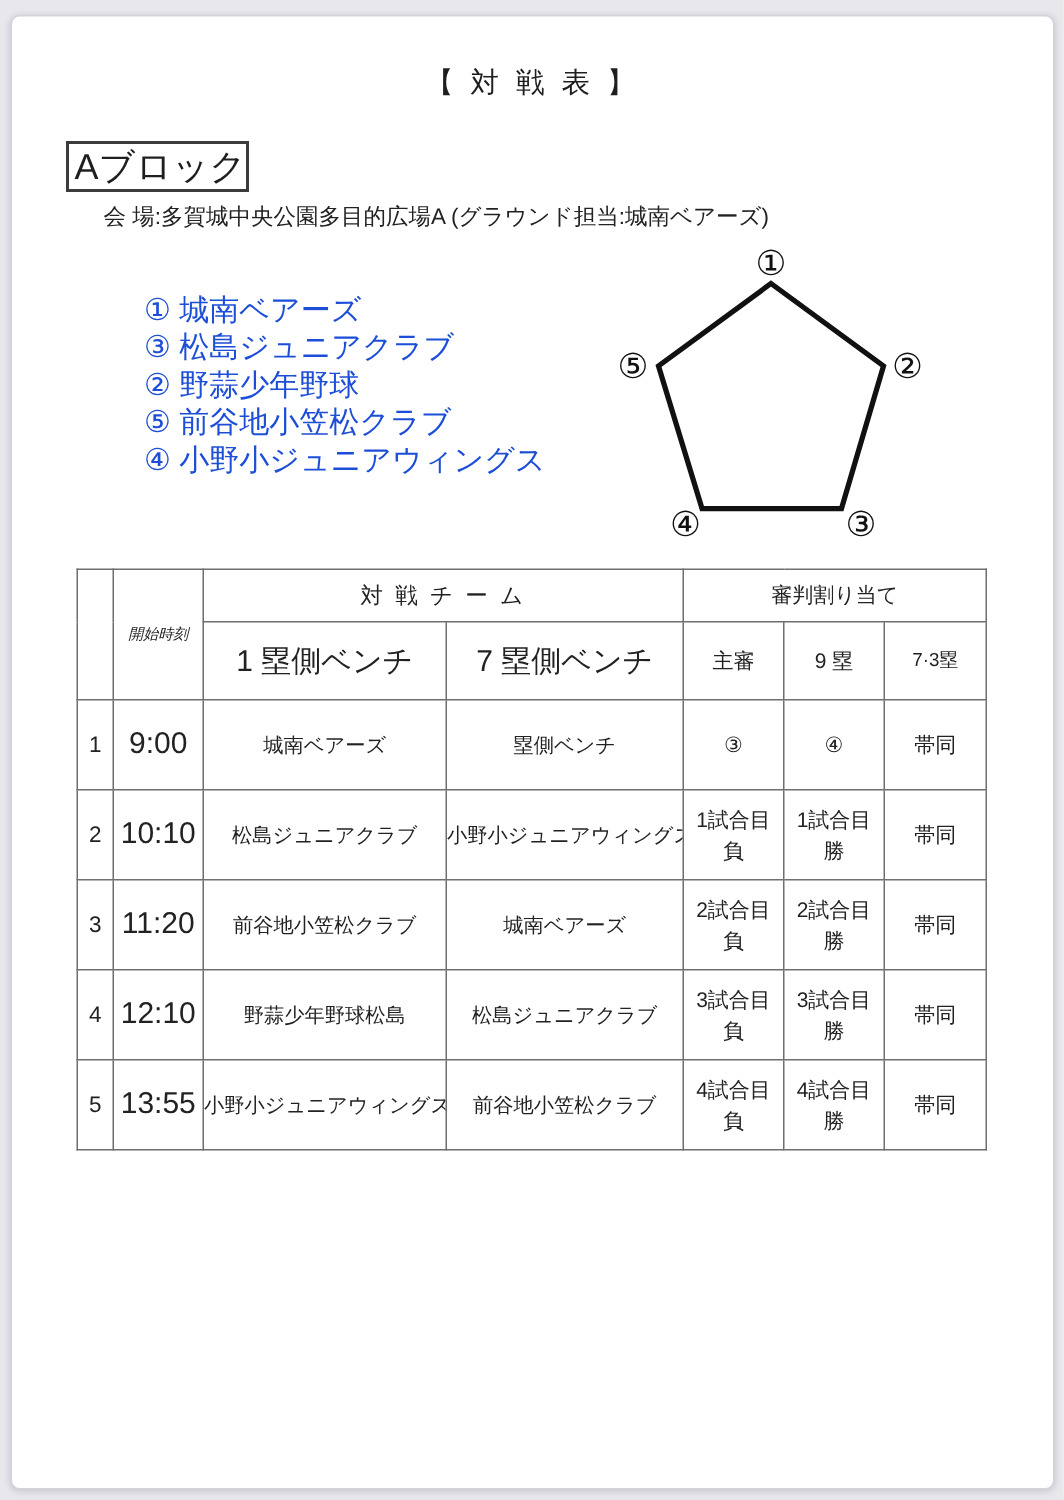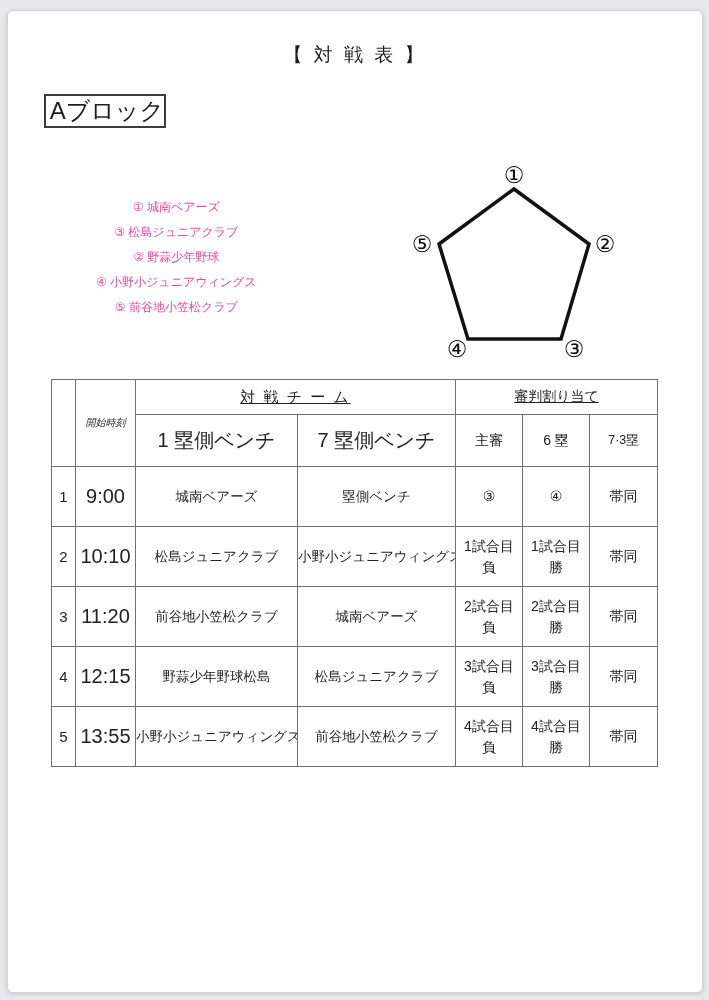--- a/index.html
+++ b/index.html
@@ -35,21 +35,21 @@
     font-size:24px;color:#1e1e1e;
     background:#fff;
   }
   .venue{
     position:absolute;left:61px;top:124px;
     font-size:15px;color:#222;
     white-space:nowrap;
   }
   .team-list{
     position:absolute;left:88px;top:184px;
-    font-size:12px;color:#ec4899;text-align:center;
+    font-size:20px;color:#1d4ed8;
   }
   .team-list .team-item{
     height:25px;line-height:25px;
     white-space:nowrap;
   }
   .pentagon-wrap{
     position:absolute;left:398px;top:148px;
     width:225px;height:212px;
   }
   .match-table{
@@ -61,21 +61,21 @@
   }
   .match-table th,.match-table td{
     border:1px solid #6f6f6f;
     text-align:center;vertical-align:middle;
     font-weight:normal;
     padding:0;overflow:hidden;
   }
   tr.h1{height:35px;}
   tr.h2{height:52px;}
   tr.r{height:60px;}
-  th.grp{font-size:15px;letter-spacing:2px;text-decoration:underline;}
+  th.grp{font-size:15px;letter-spacing:2px;}
   th.start{font-size:10px;font-style:italic;}
   th.bench{font-size:20px;}
   th.ump-h{font-size:14px;}
   th.b13-h{font-size:12.5px;}
   td.no{font-size:15px;}
   td.time{font-size:20px;}
   td.team{font-size:13.5px;white-space:nowrap;}
   td.ump{font-size:14px;}
   td.ump .ul{line-height:21px;}
   td.ump .ul:empty{display:none;}
@@ -87,27 +87,28 @@
 
 <div class="canvas">
   <div class="page">
 
     <div class="doc-title">【 対 戦 表 】</div>
 
     <div class="block-box">
       <span>Aブロック</span>
     </div>
 
+    <div class="venue">会 場:多賀城中央公園多目的広場A (グラウンド担当:城南ベアーズ)</div>
 
     <div class="team-list">
       <div class="team-item">① 城南ベアーズ</div>
       <div class="team-item">③ 松島ジュニアクラブ</div>
       <div class="team-item">② 野蒜少年野球</div>
+      <div class="team-item">⑤ 前谷地小笠松クラブ</div>
       <div class="team-item">④ 小野小ジュニアウィングス</div>
-      <div class="team-item">⑤ 前谷地小笠松クラブ</div>
     </div>
 
     <div class="pentagon-wrap">
       <svg width="225" height="212" viewBox="0 0 225 212">
         <polygon points="108,30 183,85 155,180 62,180 33,85" fill="none" stroke="#111111" stroke-width="3.5" stroke-linejoin="miter"></polygon>
         <text x="108" y="24" text-anchor="middle" font-size="23" fill="#111">①</text>
         <text x="199" y="93" text-anchor="middle" font-size="23" fill="#111">②</text>
         <text x="168" y="198" text-anchor="middle" font-size="23" fill="#111">③</text>
         <text x="51" y="198" text-anchor="middle" font-size="23" fill="#111">④</text>
         <text x="16" y="93" text-anchor="middle" font-size="23" fill="#111">⑤</text>
@@ -128,21 +129,21 @@
           <tr class="h1">
         <th rowspan="2"></th>
         <th rowspan="2" class="start">開始時刻</th>
         <th colspan="2" class="grp">対 戦 チ ー ム</th>
         <th colspan="3" class="grp" style="letter-spacing:0;font-size:14px">審判割り当て</th>
       </tr>
       <tr class="h2">
         <th class="bench">1 塁側ベンチ</th>
         <th class="bench">7 塁側ベンチ</th>
         <th class="ump-h">主審</th>
-        <th class="ump-h">6 塁</th>
+        <th class="ump-h">9 塁</th>
         <th class="b13-h">7·3塁</th>
       </tr>
       <tr class="r">
         <td class="no">1</td>
         <td class="time">9:00</td>
         <td class="team">城南ベアーズ</td>
         <td class="team">塁側ベンチ</td>
         <td class="ump">
               <div class="ul">③</div>
             </td>
@@ -176,21 +177,21 @@
               <div class="ul">負</div>
             </td>
         <td class="ump">
               <div class="ul">2試合目</div>
               <div class="ul">勝</div>
             </td>
         <td class="b13">帯同</td>
       </tr>
       <tr class="r">
         <td class="no">4</td>
-        <td class="time">12:15</td>
+        <td class="time">12:10</td>
         <td class="team">野蒜少年野球松島</td>
         <td class="team">松島ジュニアクラブ</td>
         <td class="ump">
               <div class="ul">3試合目</div>
               <div class="ul">負</div>
             </td>
         <td class="ump">
               <div class="ul">3試合目</div>
               <div class="ul">勝</div>
             </td>

